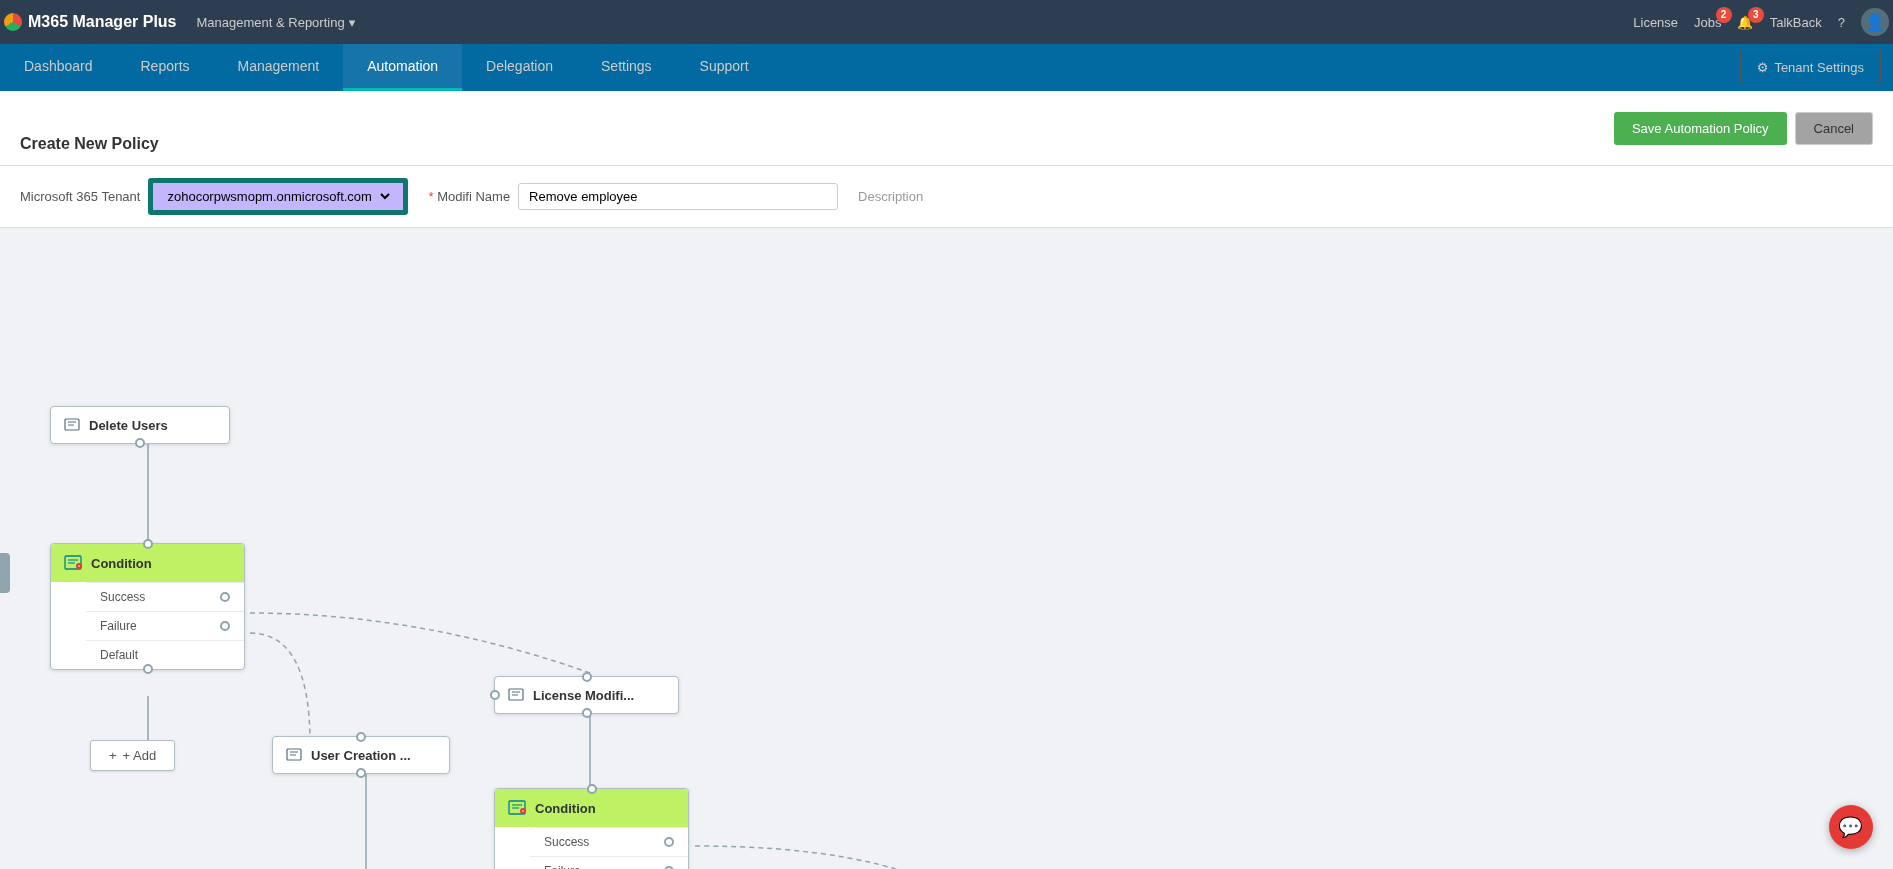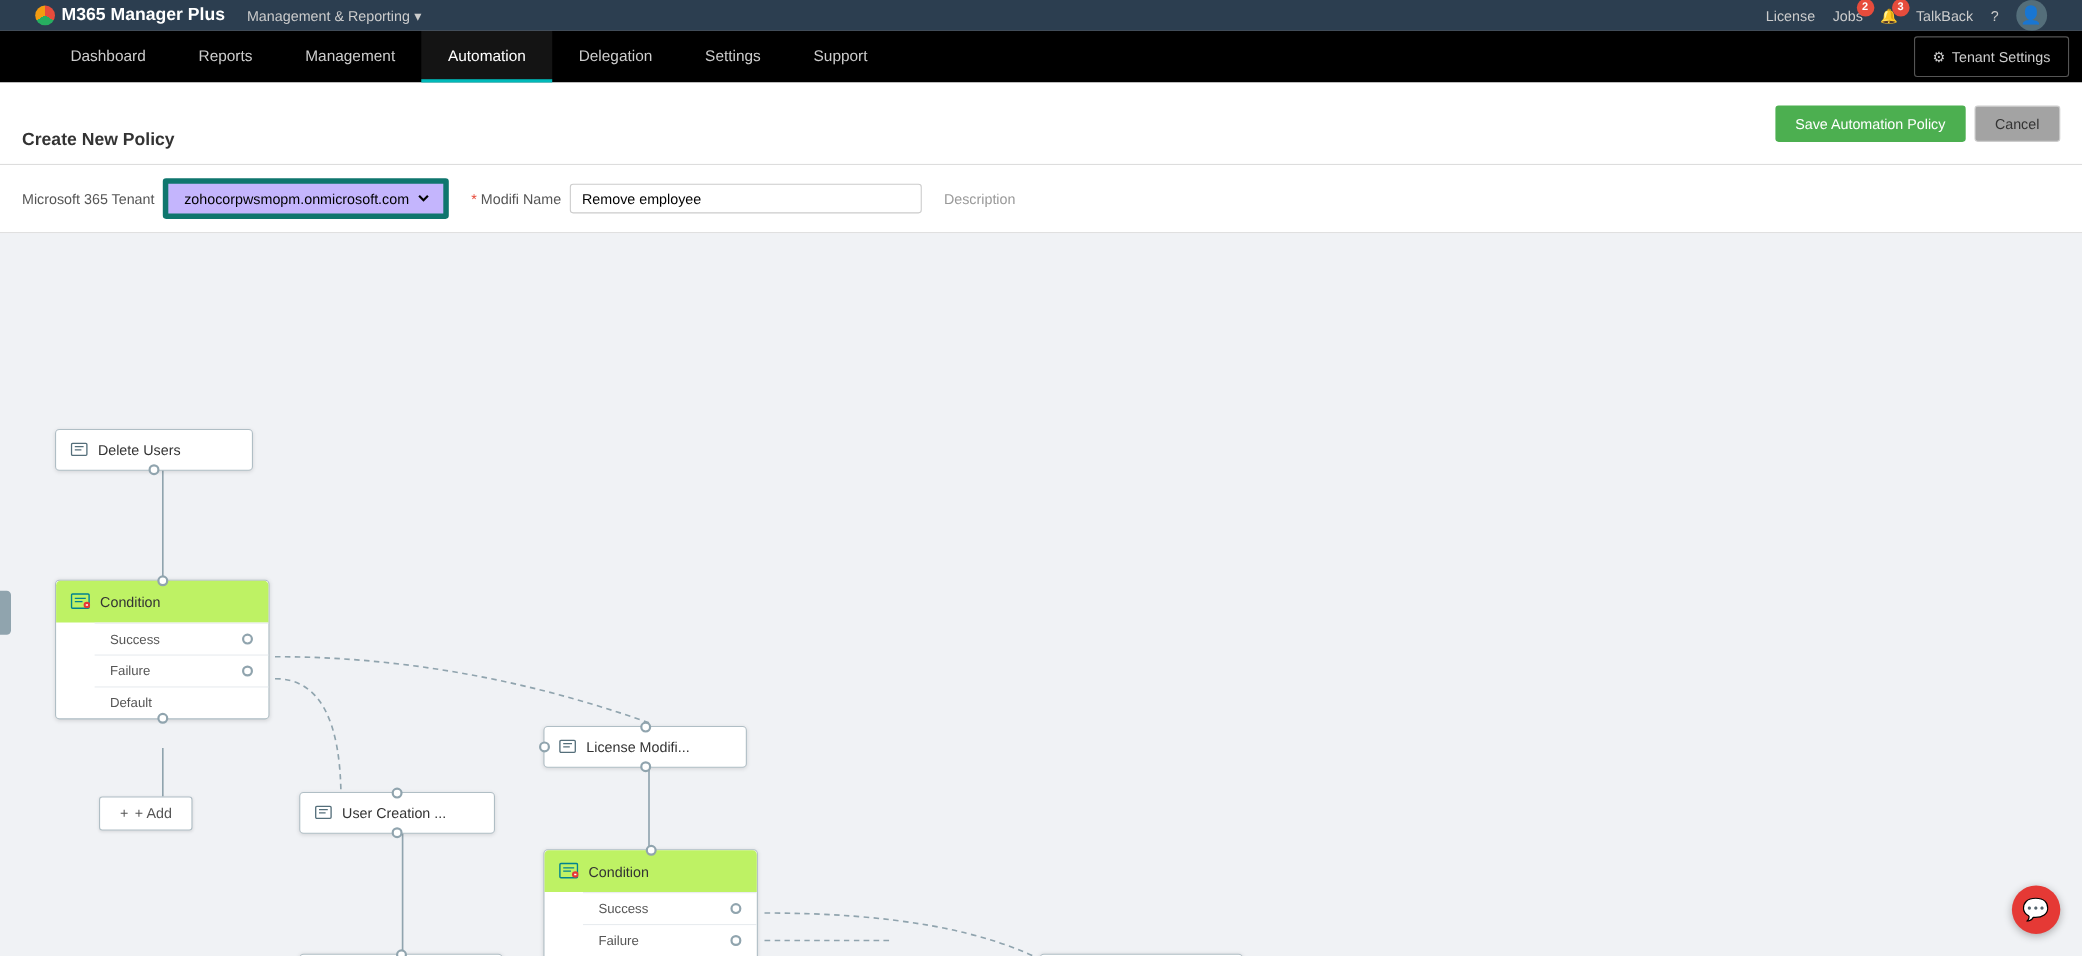--- a/index.html
+++ b/index.html
@@ -4,44 +4,43 @@
   <style>
     * { box-sizing: border-box; margin: 0; padding: 0; }
     body { font-family: 'Segoe UI', Arial, sans-serif; font-size: 13px; background: #f0f0f0; color: #333; }
 
     
     .top-bar {
       background: #2c3e50;
       color: #fff;
       display: flex;
       align-items: center;
-      padding: 0 32px;
-      height: 28px;
+      padding: 0 4px;
+      height: 44px;
       justify-content: space-between;
     }
     .top-bar-left { display: flex; align-items: center; gap: 12px; }
     .logo { display: flex; align-items: center; gap: 6px; font-size: 16px; font-weight: bold; color: #fff; }
     .logo-dot { width: 18px; height: 18px; background: conic-gradient(#e74c3c 0deg 120deg, #27ae60 120deg 240deg, #f39c12 240deg 360deg); border-radius: 50%; display: inline-block; }
     .management-btn { display: flex; align-items: center; gap: 4px; color: #ccc; font-size: 13px; cursor: pointer; padding: 4px 8px; border-radius: 3px; }
 
     .top-bar-right { display: flex; align-items: center; gap: 16px; font-size: 13px; color: #ccc; }
     .top-bar-right span { cursor: pointer; }
     .jobs-badge { position: relative; display: inline-block; }
     .jobs-badge .badge { position: absolute; top: -8px; right: -10px; background: #e74c3c; color: #fff; font-size: 10px; border-radius: 50%; width: 16px; height: 16px; display: flex; align-items: center; justify-content: center; font-weight: bold; }
     .notif-badge { position: relative; display: inline-block; }
     .notif-badge .badge { position: absolute; top: -8px; right: -10px; background: #e74c3c; color: #fff; font-size: 10px; border-radius: 50%; width: 16px; height: 16px; display: flex; align-items: center; justify-content: center; font-weight: bold; }
     .avatar-btn { width: 28px; height: 28px; background: #546e7a; border-radius: 50%; display: flex; align-items: center; justify-content: center; cursor: pointer; }
 
     
     .nav-tabs {
-      background: #000000;
+      background: #0369a1;
       display: flex;
       align-items: center;
       justify-content: space-between;
-      padding-left: 40px;
     }
     .nav-tabs-left { display: flex; }
     .nav-tab {
       color: #ccc;
       padding: 14px 24px;
       cursor: pointer;
       font-size: 14px;
       border-bottom: 3px solid transparent;
     }
     .nav-tab.active { color: #fff; border-bottom: 3px solid #00b9b9; background: rgba(255,255,255,0.08); }
@@ -117,21 +116,21 @@
       background: #fff;
       border: 1px solid #b0bec5;
       border-radius: 4px;
       box-shadow: 0 1px 4px rgba(0,0,0,0.12);
       min-width: 160px;
     }
     .node-header {
       display: flex; align-items: center; gap: 8px;
       padding: 9px 12px;
       border-bottom: none;
-      font-size: 13px; font-weight: 400;
+      font-size: 13px; font-weight: 700;
       cursor: pointer;
     }
     .node-header .node-icon {
       width: 18px; height: 18px; display: flex; align-items: center; justify-content: center;
     }
     .node-body { padding: 0; margin-left: 35px; }
     .node-row {
       padding: 7px 14px;
       font-size: 12px;
       color: #555;

